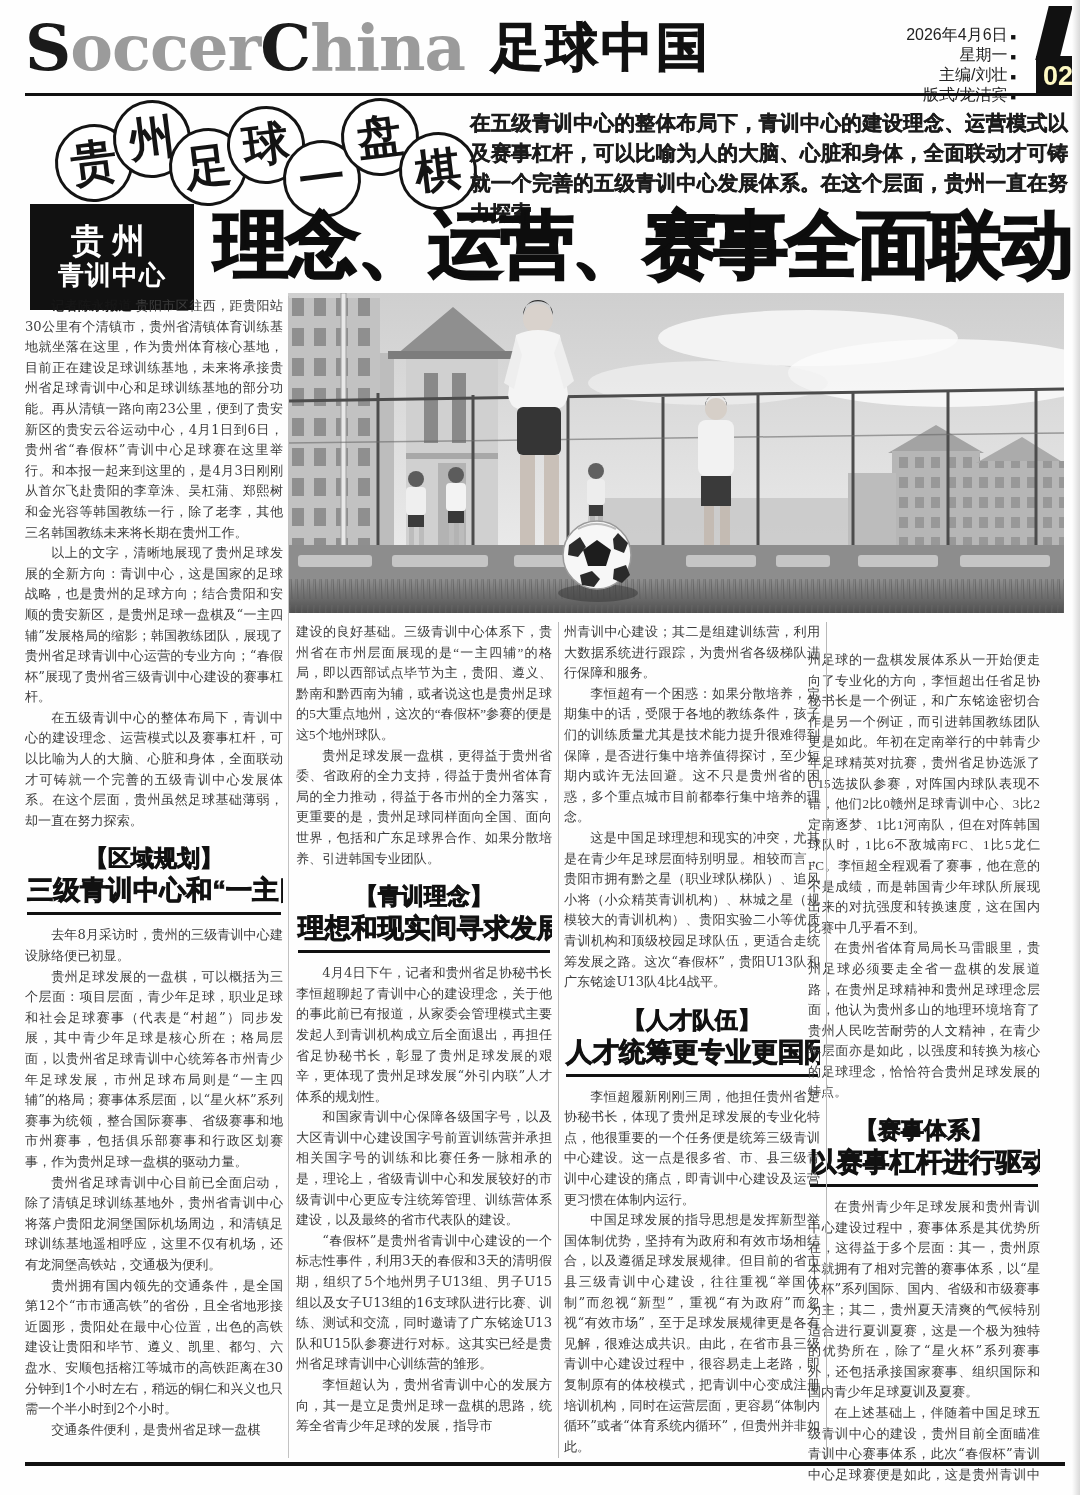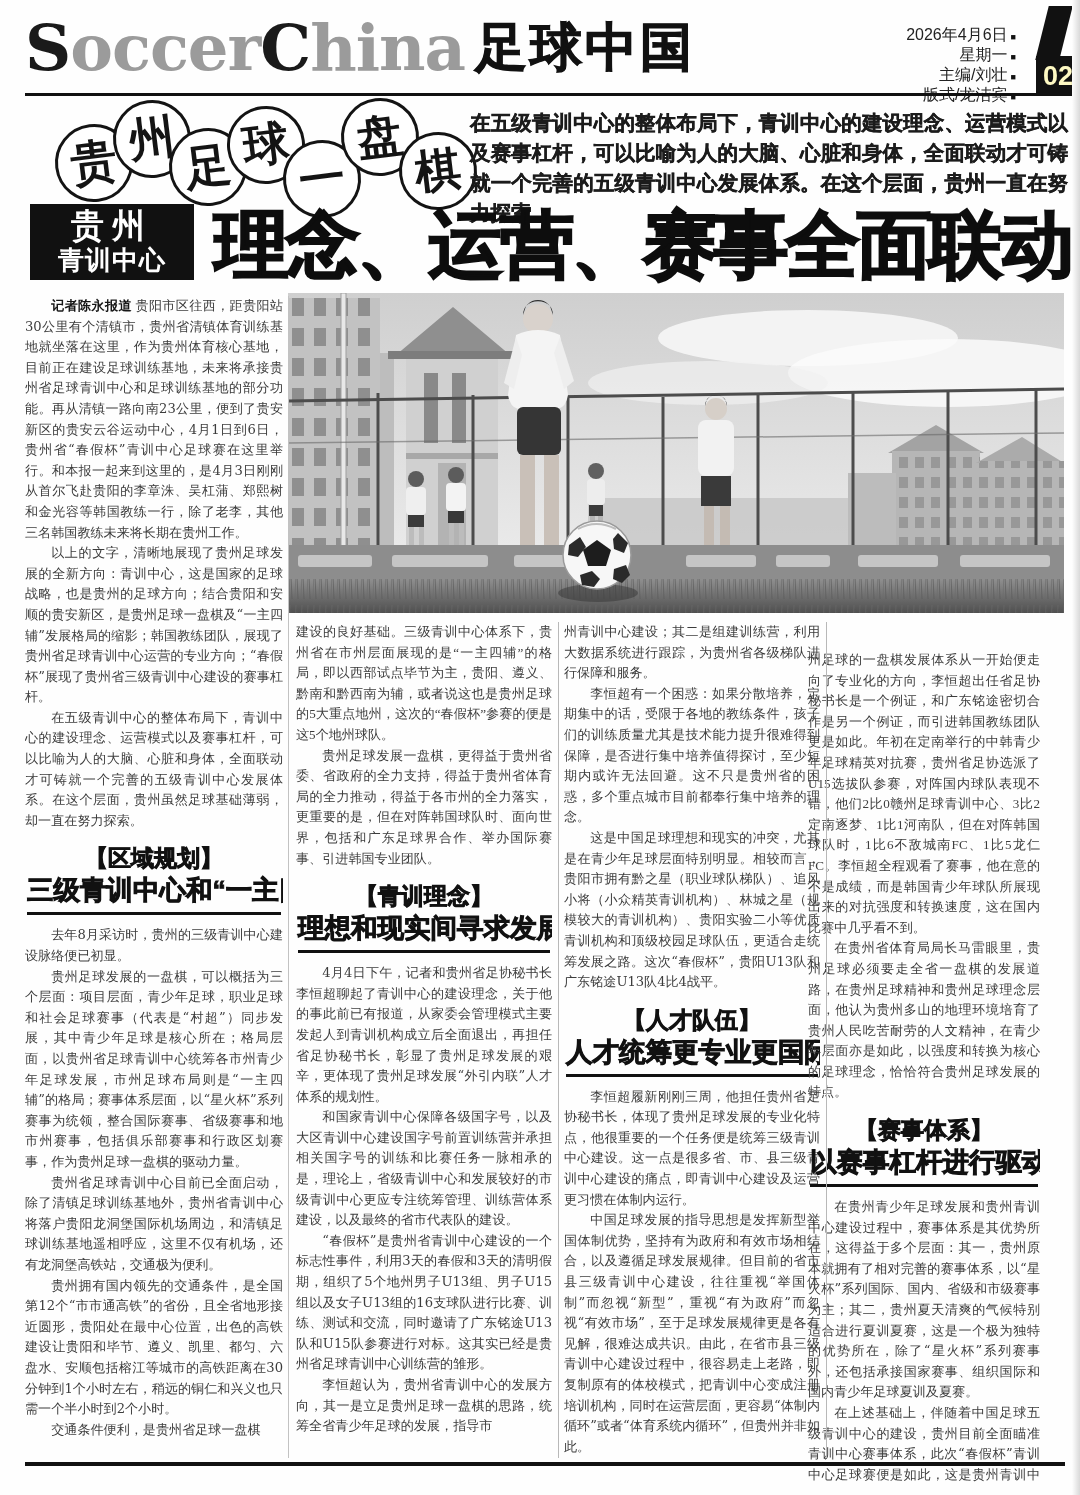--- a/index.html
+++ b/index.html
@@ -8,42 +8,42 @@
     background:#fefefe;
     font-family:"DejaVu Serif", serif;
     color:#3d3d3d;
   }
   
   .masthead{position:absolute;left:25px;top:10px;white-space:nowrap;}
   .mast-latin{font-family:"DejaVu Serif",serif;font-weight:bold;font-size:64px;letter-spacing:-1px;}
   .mast-latin .dark{color:#1a1a1a;}
   .mast-latin .grey{color:#9b9b9b;}
   .mast-cn{font-family:"Liberation Sans",sans-serif;font-weight:bold;font-size:52px;color:#111;
-           letter-spacing:3px;margin-left:10px;position:relative;top:-5px;-webkit-text-stroke:1px #111;}
+           letter-spacing:3px;margin-left:26px;position:relative;top:-5px;-webkit-text-stroke:1px #111;}
   .date-block{position:absolute;right:64px;top:26px;text-align:right;
               font-family:"Liberation Sans",sans-serif;font-size:16px;color:#222;line-height:17px;}
   .dateline::after{content:"■";font-size:9px;margin-left:3px;color:#111;}
   .corner-bar{position:absolute;right:14px;top:6px;width:24px;height:54px;background:#111;
               transform:skewX(-14deg);}
   .page-no{position:absolute;right:0;top:56px;width:44px;height:40px;background:#111;color:#fef9c3;
            font-family:"Liberation Sans",sans-serif;font-weight:bold;font-size:27px;
            display:flex;align-items:center;justify-content:center;}
   .header-rule{position:absolute;left:25px;width:1030px;top:93px;height:3px;background:#111;}
   
   .ribbon{position:absolute;left:55px;top:96px;width:420px;height:105px;}
   .circle{position:absolute;width:72px;height:72px;border:3.5px solid #141414;border-radius:50%;
           background:#fff;display:flex;align-items:center;justify-content:center;
           font-family:"DejaVu Serif",serif;font-weight:bold;font-size:46px;color:#141414;
           transform:rotate(-7deg);}
   
   .standfirst{position:absolute;left:470px;top:108px;width:598px;
               font-family:"Liberation Sans",sans-serif;font-weight:bold;font-size:20.5px;
               line-height:30px;color:#1c1c1c;text-align:justify;-webkit-text-stroke:0.4px #1c1c1c;}
   
-  .kicker{position:absolute;left:30px;top:204px;width:164px;height:76px;background:#111;color:#fff;
+  .kicker{position:absolute;left:30px;top:204px;width:164px;height:106px;background:#111;color:#fff;
           display:flex;flex-direction:column;align-items:center;justify-content:center;
           font-family:"Liberation Sans",sans-serif;font-weight:bold;}
   .kicker .k1{font-size:33px;letter-spacing:8px;line-height:36px;}
   .kicker .k2{font-size:26px;letter-spacing:1px;line-height:32px;text-align:center;}
   .headline{position:absolute;left:198px;top:196px;width:872px;height:96px;
             font-family:"DejaVu Serif",serif;font-weight:bold;font-size:73px;color:#0d0d0d;
             text-align:center;letter-spacing:-3px;line-height:96px;white-space:nowrap;
             -webkit-text-stroke:2px #0d0d0d;transform:scaleX(1.02);transform-origin:left;}
   
   .photo{position:absolute;left:288px;top:293px;width:776px;height:320px;background:#dcdcdc;overflow:hidden;}
@@ -249,21 +249,21 @@
       <div class="sec2">三级青训中心和“一主四辅”</div>
     </div>
     <p class="p">去年8月采访时，贵州的三级青训中心建设脉络便已初显。</p>
     <p class="p">贵州足球发展的一盘棋，可以概括为三个层面：项目层面，青少年足球，职业足球和社会足球赛事（代表是“村超”）同步发展，其中青少年足球是核心所在；格局层面，以贵州省足球青训中心统筹各市州青少年足球发展，市州足球布局则是“一主四辅”的格局；赛事体系层面，以“星火杯”系列赛事为统领，整合国际赛事、省级赛事和地市州赛事，包括俱乐部赛事和行政区划赛事，作为贵州足球一盘棋的驱动力量。</p>
     <p class="p">贵州省足球青训中心目前已全面启动，除了清镇足球训练基地外，贵州省青训中心将落户贵阳龙洞堡国际机场周边，和清镇足球训练基地遥相呼应，这里不仅有机场，还有龙洞堡高铁站，交通极为便利。</p>
     <p class="p">贵州拥有国内领先的交通条件，是全国第12个“市市通高铁”的省份，且全省地形接近圆形，贵阳处在最中心位置，出色的高铁建设让贵阳和毕节、遵义、凯里、都匀、六盘水、安顺包括榕江等城市的高铁距离在30分钟到1个小时左右，稍远的铜仁和兴义也只需一个半小时到2个小时。</p>
     <p class="p">交通条件便利，是贵州省足球一盘棋</p>
   </div>
 <div class="col" id="col2">
     <p class="pc">建设的良好基础。三级青训中心体系下，贵州省在市州层面展现的是“一主四辅”的格局，即以西部试点毕节为主，贵阳、遵义、黔南和黔西南为辅，或者说这也是贵州足球的5大重点地州，这次的“春假杯”参赛的便是这5个地州球队。</p>
-    <p class="p">贵州足球发展一盘棋，更得益于贵州省委、省政府的全力支持，得益于贵州省体育局的全力推动，得益于各市州的全力落实，更重要的是，但在对阵韩国球队时、面向世界，包括和广东足球界合作、举办国际赛事、引进韩国专业团队。</p>
+    <p class="p">贵州足球发展一盘棋，更得益于贵州省委、省政府的全力支持，得益于贵州省体育局的全力推动，得益于各市州的全力落实，更重要的是，贵州足球同样面向全国、面向世界，包括和广东足球界合作、如果分散培养、引进韩国专业团队。</p>
     <div class="sec">
       <div class="sec1">【青训理念】</div>
       <div class="sec2">理想和现实间寻求发展路径</div>
     </div>
     <p class="p">4月4日下午，记者和贵州省足协秘书长李恒超聊起了青训中心的建设理念，关于他的事此前已有报道，从家委会管理模式主要发起人到青训机构成立后全面退出，再担任省足协秘书长，彰显了贵州足球发展的艰辛，更体现了贵州足球发展“外引内联”人才体系的规划性。</p>
     <p class="p">和国家青训中心保障各级国字号，以及大区青训中心建设国字号前置训练营并承担相关国字号的训练和比赛任务一脉相承的是，理论上，省级青训中心和发展较好的市级青训中心更应专注统筹管理、训练营体系建设，以及最终的省市代表队的建设。</p>
     <p class="p">“春假杯”是贵州省青训中心建设的一个标志性事件，利用3天的春假和3天的清明假期，组织了5个地州男子U13组、男子U15组以及女子U13组的16支球队进行比赛、训练、测试和交流，同时邀请了广东铭途U13队和U15队参赛进行对标。这其实已经是贵州省足球青训中心训练营的雏形。</p>
     <p class="p">李恒超认为，贵州省青训中心的发展方向，其一是立足贵州足球一盘棋的思路，统筹全省青少年足球的发展，指导市</p>
   </div>
 <div class="col" id="col3">

